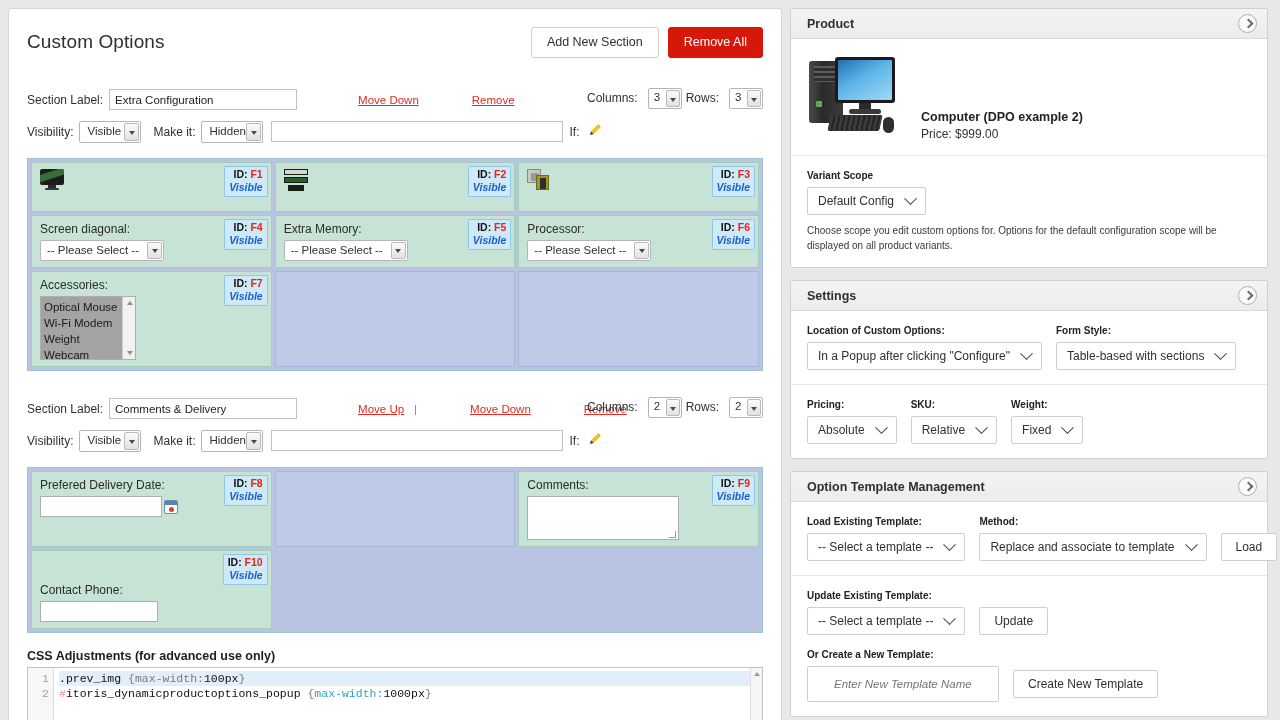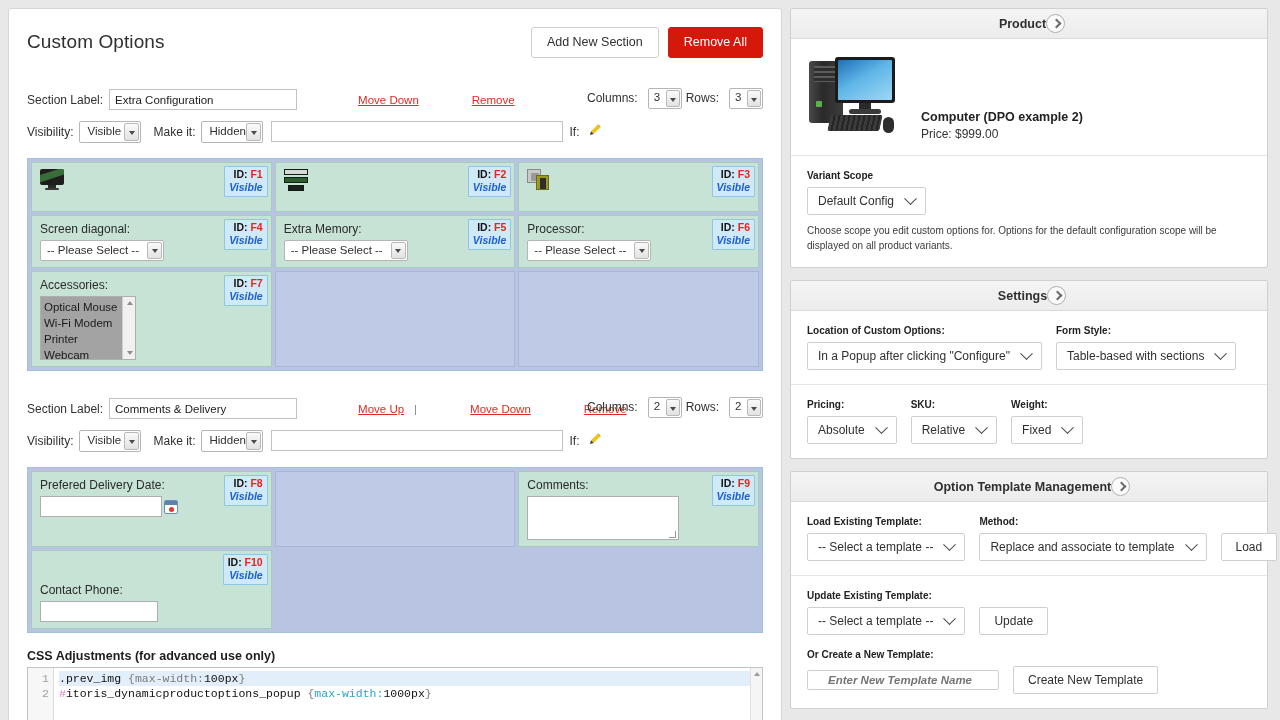--- a/index.html
+++ b/index.html
@@ -188,21 +188,21 @@
   .ed-scroll::before{content:"";position:absolute;left:3px;top:4px;
     border-left:3px solid transparent;border-right:3px solid transparent;border-bottom:4px solid #9b9b9b;}
 
   
   .side-col { width: 490px; padding: 8px 12px 0 0; }
   .panel {
     background:#fff; border:1px solid #d0d0d0; border-radius:2px; margin-bottom: 12px;
   }
   .panel-head {
     background: linear-gradient(#f4f4f4,#ececec); border-bottom:1px solid #d9d9d9;
-    height: 30px; display:flex; align-items:center; justify-content:center;
+    height: 30px; display:flex; align-items:center; justify-content:space-between;
     padding: 0 10px 0 16px;
   }
   .panel-title { font-weight: bold; font-size: 12.5px; color: #303030; }
   .chev {
     width: 19px; height: 19px; border-radius: 50%; border:1px solid #b0b0b0;
     position: relative; background:#fafafa;
   }
   .chev::after{
     content:""; position:absolute; left:6px; top:5px; width:5px; height:5px;
     border-top:2px solid #6b6b6b; border-right:2px solid #6b6b6b; transform: rotate(45deg);
@@ -223,24 +223,23 @@
     transform: rotate(45deg) translate(-2px,-2px); flex:none;}
   .note { font-size: 10px; color:#3a3a3a; line-height:1.45; margin-top:9px;}
   .row { display:flex; gap: 14px; align-items:flex-start; }
   .col { display:flex; flex-direction:column; }
   .sbtn {
     border:1px solid #cfcfcf; background:#fff; border-radius:2px; height:28px;
     padding: 0 14px; font-size:12px; color:#303030; cursor:pointer;
     font-family:"Liberation Sans", sans-serif;
   }
   .tin {
-    border:1px solid #cfcfcf; background:#fff; border-radius:2px; height:20px; width:192px;
-    padding: 0 20px; font-size: 11.5px; font-style: italic; color:#9b9b9b;
+    border:1px solid #cfcfcf; background:#fff; border-radius:2px; height:36px; width:192px;
+    padding: 0 26px; font-size: 11.5px; font-style: italic; color:#9b9b9b;
     font-family:"Liberation Sans", sans-serif;
-    font-weight:bold;
   }
   
   .prod-img { width: 98px; height: 88px; position: relative; flex:none; }
   .pi-tower { position:absolute; left:2px; top:8px; width:34px; height:62px;
     background: linear-gradient(90deg,#4a4a4a,#2a2a2a 40%,#3c3c3c); border-radius:3px;}
   .pi-tower::before{content:"";position:absolute;left:5px;top:5px;width:22px;height:16px;
     background: repeating-linear-gradient(#5c5c5c,#5c5c5c 2px,#2e2e2e 2px,#2e2e2e 5px);}
   .pi-tower::after{content:"";position:absolute;left:7px;top:40px;width:6px;height:6px;background:#59b34a;border-radius:1px;}
   .pi-mon { position:absolute; left:28px; top:4px; width:60px; height:46px;
     background:#1b1b1b; border-radius:3px; padding:3px;}
@@ -393,21 +392,21 @@
               <span class="vis">Visible</span>
             </div>
           </div>
 
           <div class="cell filled">
             <div class="cell-pad">
               <div class="cell-label">Accessories:</div>
               <div class="multisel">
                 <div>Optical Mouse</div>
                 <div>Wi-Fi Modem</div>
-                <div>Printer</div>
+                <div>Weight</div>
                 <div>Webcam</div>
                 <div class="msbar"></div>
               </div>
             </div>
             <div class="idbox">
               <span class="k">ID: </span><span class="v">F7</span>
               <span class="vis">Visible</span>
             </div>
           </div>
           <div class="cell"></div>

